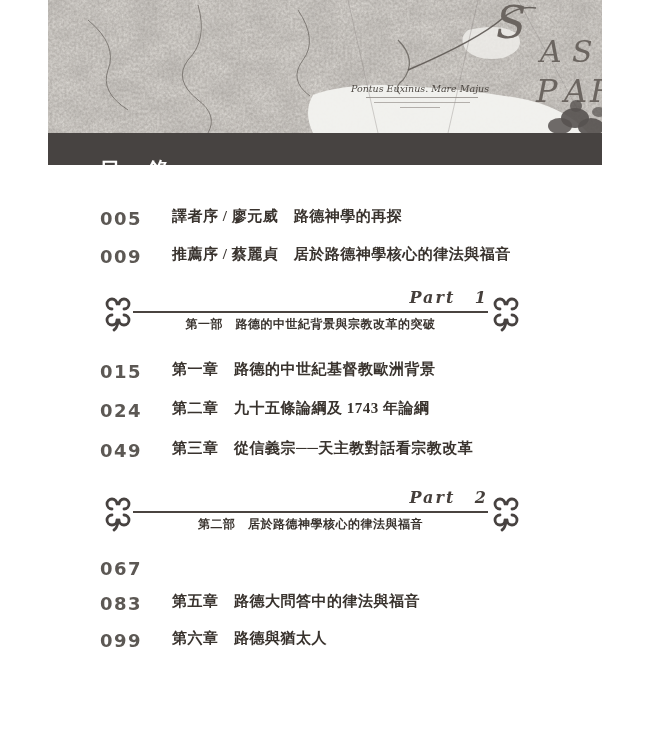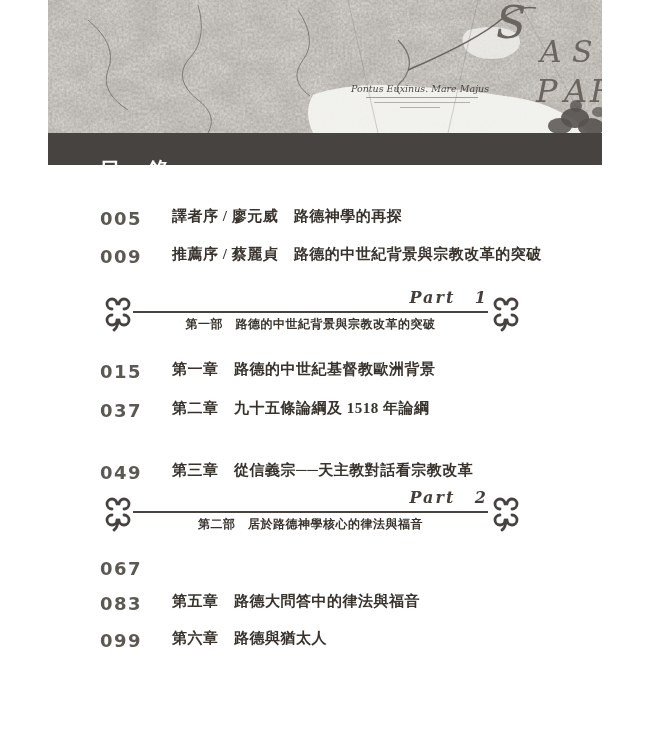--- a/index.html
+++ b/index.html
@@ -118,44 +118,44 @@
   </div>
 
   <div class="toc">
 
     <div class="row" style="top:207px">
       <span class="num">005</span>
       <span class="ttl">譯者序 / 廖元威　路德神學的再探</span>
     </div>
     <div class="row" style="top:245px">
       <span class="num">009</span>
-      <span class="ttl">推薦序 / 蔡麗貞　路德的中世紀背景與宗教改革的突破</span>
+      <span class="ttl">推薦序 / 蔡麗貞　居於路德神學核心的律法與福音</span>
     </div>
 
     <div class="part-block" style="top:290px">
       <svg class="fleuron left" viewBox="0 0 30 38">
           <use href="#fleuron-shape"></use>
         </svg>
       <div class="part-label">Part 1</div>
       <div class="part-rule"></div>
       <div class="part-heading">第一部　路德的中世紀背景與宗教改革的突破</div>
       <svg class="fleuron right" viewBox="0 0 30 38">
           <use href="#fleuron-shape"></use>
         </svg>
     </div>
 
     <div class="row" style="top:360px">
       <span class="num">015</span>
       <span class="ttl">第一章　路德的中世紀基督教歐洲背景</span>
     </div>
     <div class="row" style="top:399px">
-      <span class="num">037</span>
-      <span class="ttl">第二章　九十五條論綱及 1518 年論綱</span>
+      <span class="num">024</span>
+      <span class="ttl">第二章　九十五條論綱及 1743 年論綱</span>
     </div>
-    <div class="row" style="top:461px">
+    <div class="row" style="top:439px">
       <span class="num">049</span>
       <span class="ttl">第三章　從信義宗──天主教對話看宗教改革</span>
     </div>
 
     <div class="part-block" style="top:490px">
       <svg class="fleuron left" viewBox="0 0 30 38">
           <use href="#fleuron-shape"></use>
         </svg>
       <div class="part-label">Part 2</div>
       <div class="part-rule"></div>

